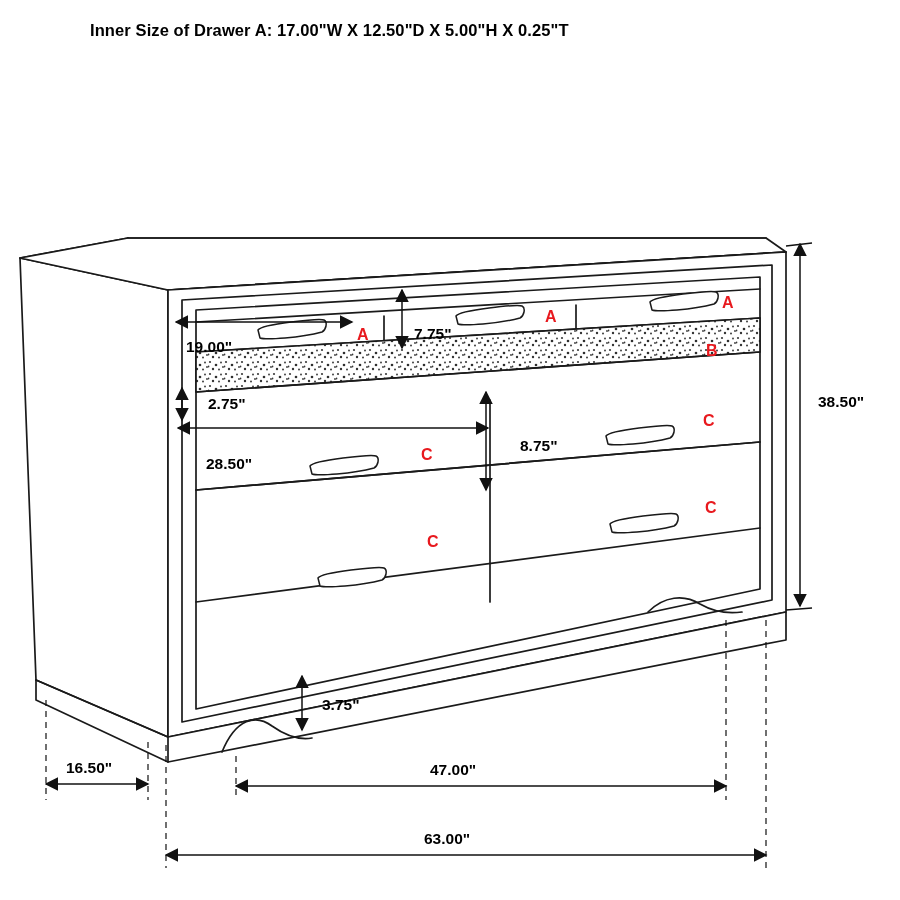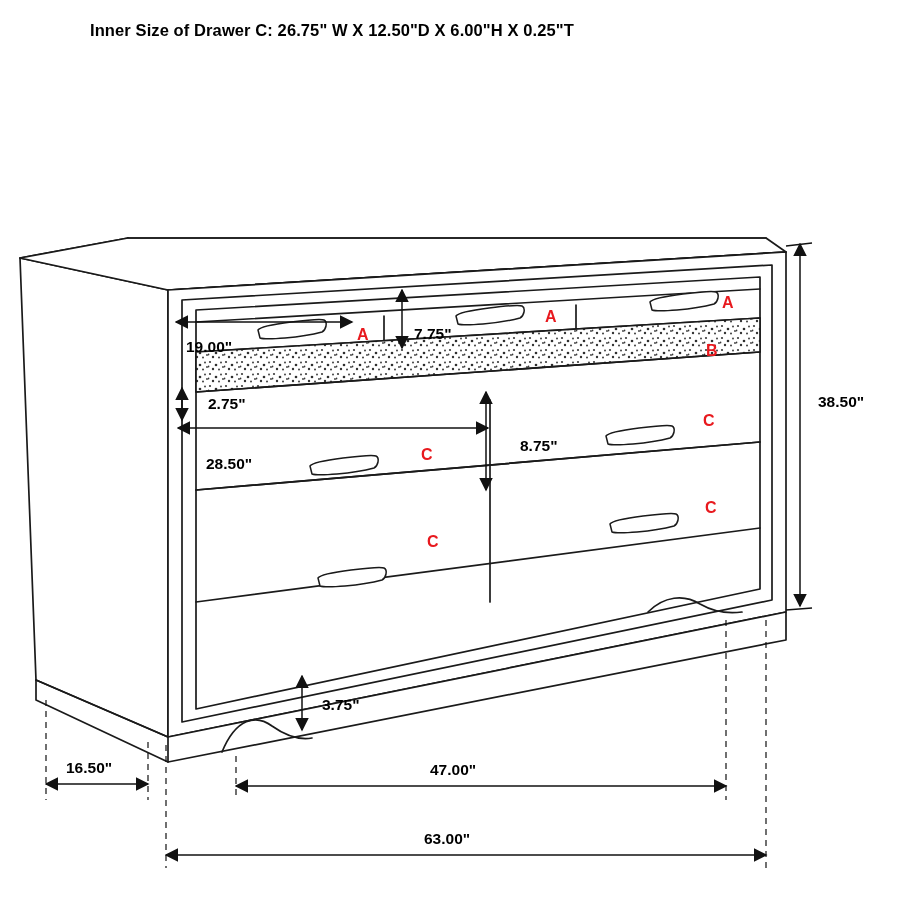--- a/index.html
+++ b/index.html
@@ -46,21 +46,21 @@
   }
   .lbl.red { color: #e8191e; font-size: 16px; }
   .lbl.blk { color: #000000; }
 </style>
 </head>
 <body>
 
 <div id="stage">
 
   <div class="spec-block">
-    <span class="spec-line">Inner Size of Drawer C: 26.75" W X 12.50"D X 6.00"H X 0.25"T</span>
+    <span class="spec-line">Inner Size of Drawer A: 17.00"W X 12.50"D X 5.00"H X 0.25"T</span>
   </div>
 
   <svg class="drawing" viewBox="0 0 900 900">
     <defs>
       <marker id="arrEnd" markerWidth="9" markerHeight="9" refX="8" refY="4.5" orient="auto" markerUnits="strokeWidth">
         <path d="M0,0 L9,4.5 L0,9 z" fill="#111"></path>
       </marker>
       <marker id="arrStart" markerWidth="9" markerHeight="9" refX="1" refY="4.5" orient="auto" markerUnits="strokeWidth">
         <path d="M9,0 L0,4.5 L9,9 z" fill="#111"></path>
       </marker>

